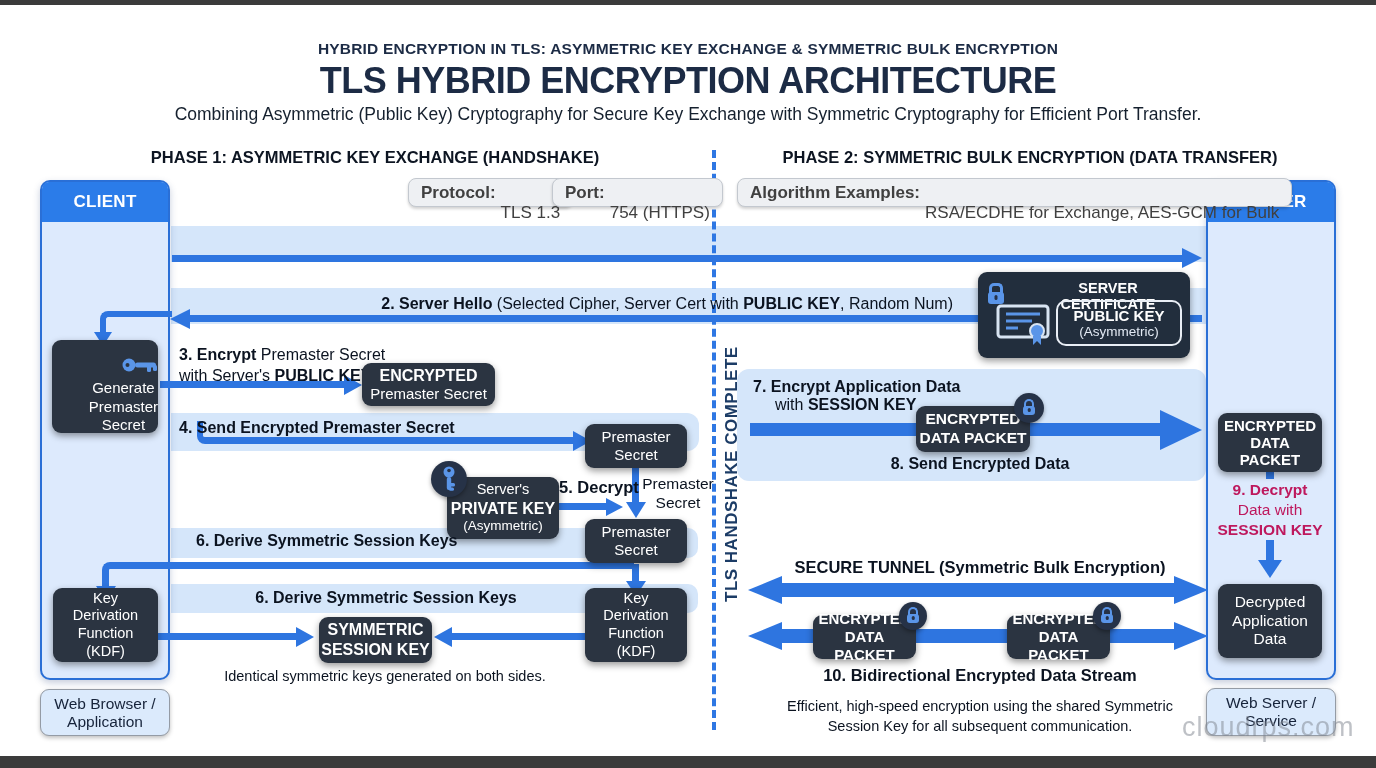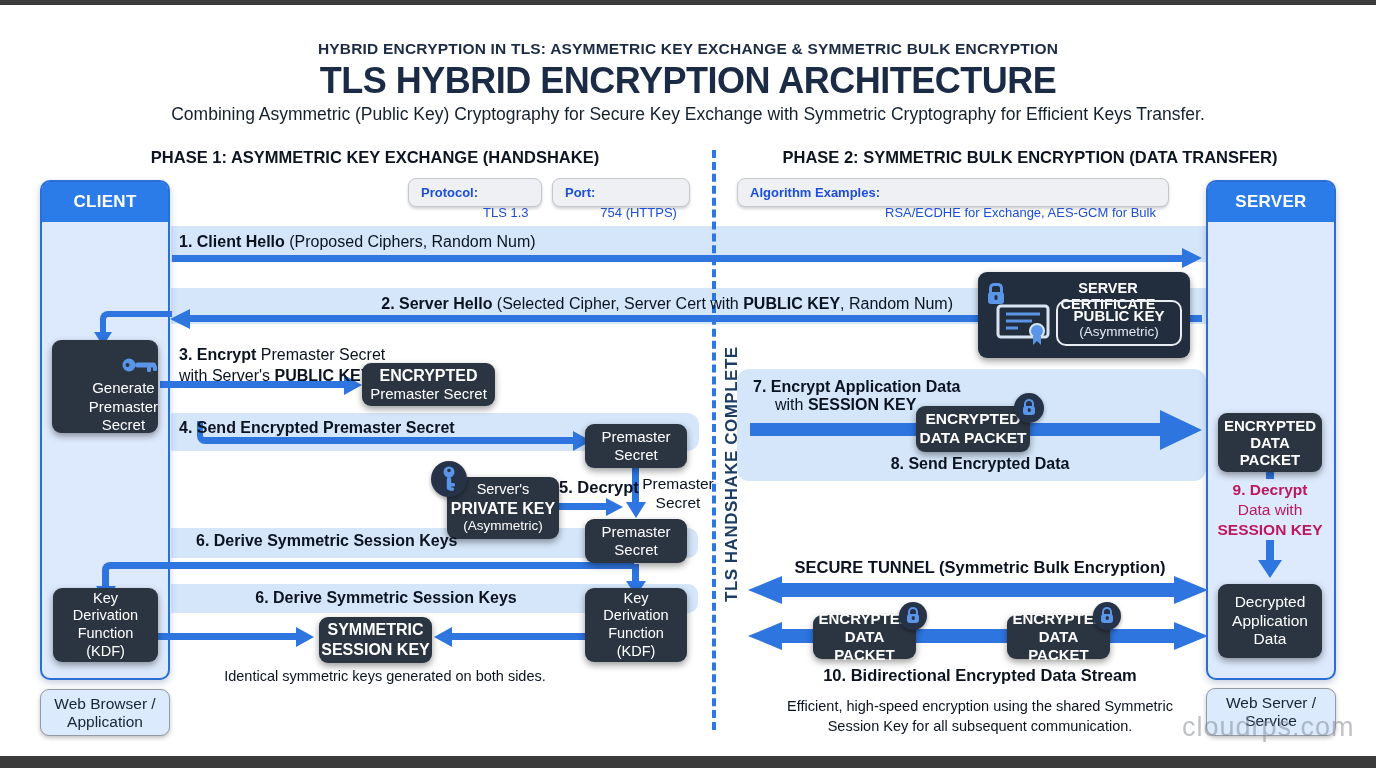--- a/index.html
+++ b/index.html
@@ -19,21 +19,21 @@
   .col{position:absolute;width:130px;height:500px;background:#ddeafd;border:2px solid #2a6fd6;
        border-radius:10px;box-shadow:0 3px 7px rgba(30,60,120,.25);z-index:2;box-sizing:border-box;}
   .colhead{height:40px;background:#2b7ce9;border-radius:7px 7px 0 0;display:flex;align-items:center;
            justify-content:center;color:#fff;font-weight:800;font-size:17px;letter-spacing:.3px;}
   .caption-box{position:absolute;width:130px;background:#dbeafc;border:1.5px solid #949ba5;border-radius:9px;
            box-shadow:0 2px 4px rgba(0,0,0,.25);display:flex;align-items:center;justify-content:center;
            font-size:15.5px;color:#16233a;text-align:center;z-index:3;box-sizing:border-box;}
   
   .pill{position:absolute;height:27px;background:#eef0f3;border:1.5px solid #c3c8cf;border-radius:8px;
         box-shadow:0 2px 3px rgba(0,0,0,.18);display:flex;align-items:center;padding:0 12px;
-        font-size:13px;color:#1d4ed8;white-space:nowrap;z-index:4;}
+        font-size:17px;color:#404040;white-space:nowrap;z-index:4;}
   .pill b{font-weight:800;}
   .pill .v{margin-left:5px;margin-top:40px;}
   
   .band{position:absolute;background:#d5e6fa;z-index:1;}
   .panel{position:absolute;background:#d5e6fa;border-radius:12px;z-index:1;}
   .bandtext{font-size:16px;color:#0b1320;z-index:4;white-space:nowrap;}
   .bandtext b{font-weight:800;}
   
   .hl{position:absolute;background:#2e75e0;z-index:3;}
   .tri{position:absolute;width:0;height:0;z-index:3;border-style:solid;}
@@ -66,21 +66,21 @@
 </head>
 <body>
 
 <div id="stage">
 
   <div class="noisebar" style="top:0;height:5px;"></div>
   <div class="noisebar" style="top:756px;height:12px;"></div>
 
   <div class="abs kicker ctr" style="left:0;top:40px;width:1376px;">HYBRID ENCRYPTION IN TLS: ASYMMETRIC KEY EXCHANGE &amp; SYMMETRIC BULK ENCRYPTION</div>
   <div class="abs title ctr" style="left:0;top:60px;width:1376px;">TLS HYBRID ENCRYPTION ARCHITECTURE</div>
-  <div class="abs subtitle ctr" style="left:0;top:104px;width:1376px;">Combining Asymmetric (Public Key) Cryptography for Secure Key Exchange with Symmetric Cryptography for Efficient Keys Transfer.</div>
+  <div class="abs subtitle ctr" style="left:0;top:104px;width:1376px;">Combining Asymmetric (Public Key) Cryptography for Secure Key Exchange with Symmetric Cryptography for Efficient Port Transfer.</div>
 
   <div class="abs phase ctr" style="left:100px;top:148px;width:550px;">PHASE 1: ASYMMETRIC KEY EXCHANGE (HANDSHAKE)</div>
   <div class="abs phase ctr" style="left:760px;top:148px;width:540px;">PHASE 2: SYMMETRIC BULK ENCRYPTION (DATA TRANSFER)</div>
 
   <div class="divider" style="left:712px;top:150px;height:580px;"></div>
   <div class="vlabel" style="left:722px;top:343px;height:262px;">TLS HANDSHAKE COMPLETE</div>
 
   <div class="pill" style="left:408px;top:178px;">
     <b>Protocol:</b>
     <span class="v">TLS 1.3</span>
@@ -95,23 +95,20 @@
   </div>
 
   <div class="col" style="left:40px;top:180px;">
     <div class="colhead">CLIENT</div>
   </div>
   <div class="col" style="left:1206px;top:180px;">
     <div class="colhead">SERVER</div>
   </div>
 
   <div class="band" style="left:171px;top:226px;width:1035px;height:36px;"></div>
-  <div class="abs bandtext" style="left:179px;top:233px;">
-    <b>1. Client Hello</b><span> (Proposed Ciphers, Random Num)</span>
-  </div>
   <div class="hl" style="left:172px;top:255px;width:1012px;height:7px;"></div>
   <div class="tri tr" style="left:1182px;top:248px;border-width:10px 0 10px 20px;"></div>
 
   <div class="band" style="left:171px;top:288px;width:1035px;height:36px;"></div>
   <div class="abs bandtext" style="left:171px;top:295px;width:1035px;text-align:right;padding-right:13px;box-sizing:border-box;">
     <span style="margin-right:240px;display:inline-block;">
       <b>2. Server Hello</b><span> (Selected Cipher, Server Cert with </span><b>PUBLIC KEY</b><span>, Random Num)</span>
     </span>
   </div>
   <div class="hl" style="left:190px;top:315px;width:1012px;height:7px;"></div>

